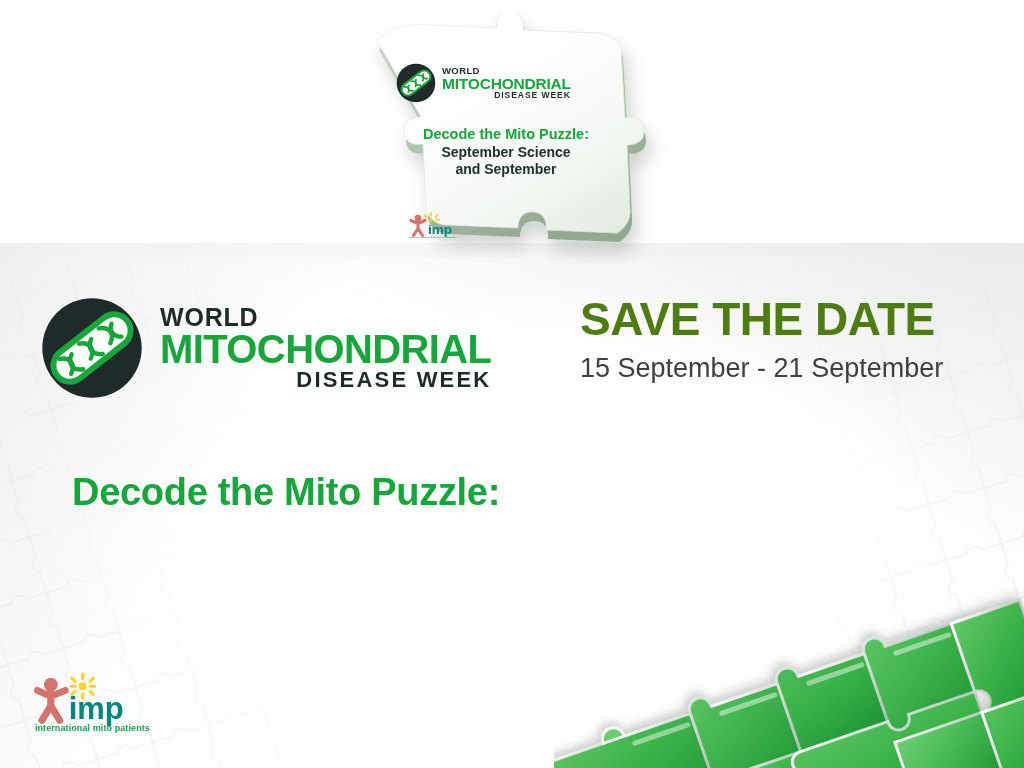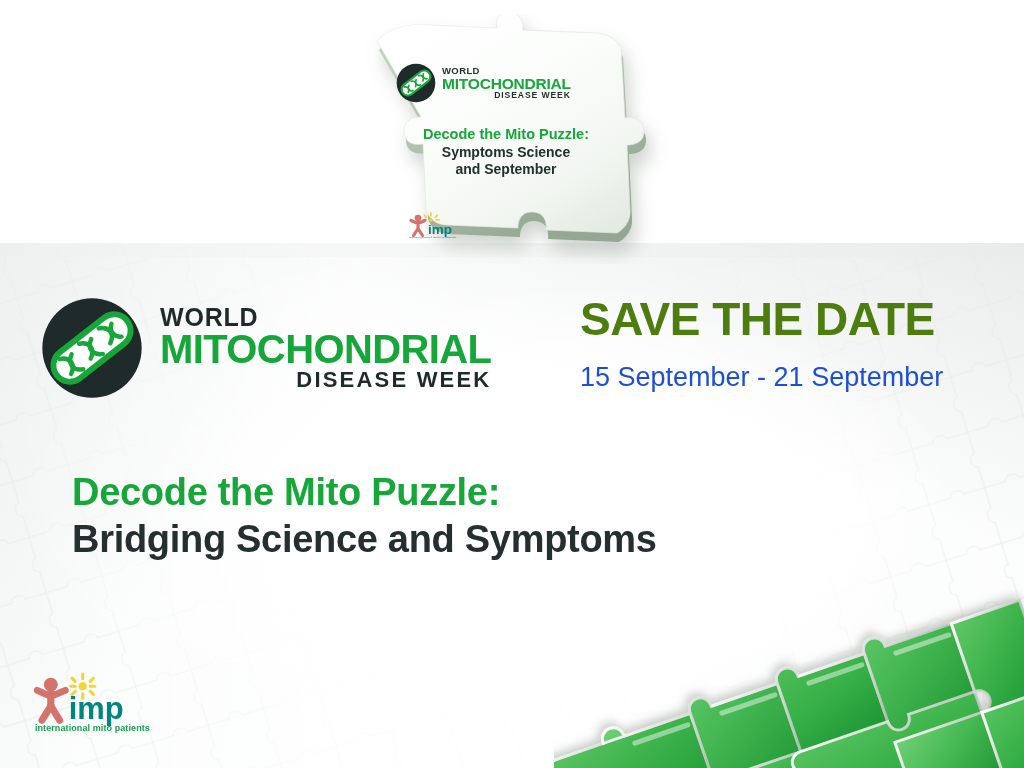--- a/index.html
+++ b/index.html
@@ -83,21 +83,21 @@
 
   
   .save-block{
     position:absolute;left:580px;top:296px;width:410px;z-index:5;
   }
   .save-title{
     font-size:46px;font-weight:bold;color:#4d7c0f;
     letter-spacing:-0.5px;line-height:1.0;white-space:nowrap;
   }
   .save-dates{
-    font-size:27px;color:#1d4ed8;margin-top:21px;
+    font-size:27px;color:#404040;margin-top:12px;
     line-height:1.1;white-space:nowrap;
   }
 
   
   .headline{
     position:absolute;left:72px;top:470px;z-index:5;
   }
   .hl1{
     font-size:38px;font-weight:bold;color:#16a63a;
     line-height:1.18;white-space:nowrap;letter-spacing:-0.3px;
@@ -245,21 +245,21 @@
         </svg>
         <div class="mini-words">
           <div class="mini-w1">WORLD</div>
           <div class="mini-w2">MITOCHONDRIAL</div>
           <div class="mini-w3">DISEASE WEEK</div>
         </div>
       </div>
 
       <div class="hero-tag">
         <div class="hero-tag-l1">Decode the Mito Puzzle:</div>
-        <div class="hero-tag-l2">Symptoms Science</div>
+        <div class="hero-tag-l2">September Science</div>
         <div class="hero-tag-l3">and September</div>
       </div>
 
       <svg class="hero-imp" viewBox="0 0 160 56">
         <g transform="translate(6,4)">
           <g fill="#f6d32d">
             <rect x="44" y="0" width="3.4" height="9" rx="1.6"></rect>
             <rect x="33" y="4" width="3.4" height="9" rx="1.6" transform="rotate(-40 34.7 8.5)"></rect>
             <rect x="55" y="4" width="3.4" height="9" rx="1.6" transform="rotate(40 56.7 8.5)"></rect>
             <rect x="28" y="14" width="9" height="3.4" rx="1.6"></rect>
@@ -300,21 +300,20 @@
     </div>
   </div>
 
   <div class="save-block">
     <div class="save-title">SAVE THE DATE</div>
     <div class="save-dates">15 September - 21 September</div>
   </div>
 
   <div class="headline">
     <div class="hl1">Decode the Mito Puzzle:</div>
-    <div class="hl2">Bridging Science and Symptoms</div>
   </div>
 
   <svg class="green-corner" viewBox="0 0 470 230">
     <defs>
       <linearGradient id="gpA" x1="0.1" y1="0" x2="0.8" y2="1">
         <stop offset="0" stop-color="#5ec665"></stop>
         <stop offset="0.45" stop-color="#3fb44c"></stop>
         <stop offset="1" stop-color="#1f9a36"></stop>
       </linearGradient>
       <linearGradient id="gpB" x1="0" y1="0.1" x2="0.9" y2="0.95">

